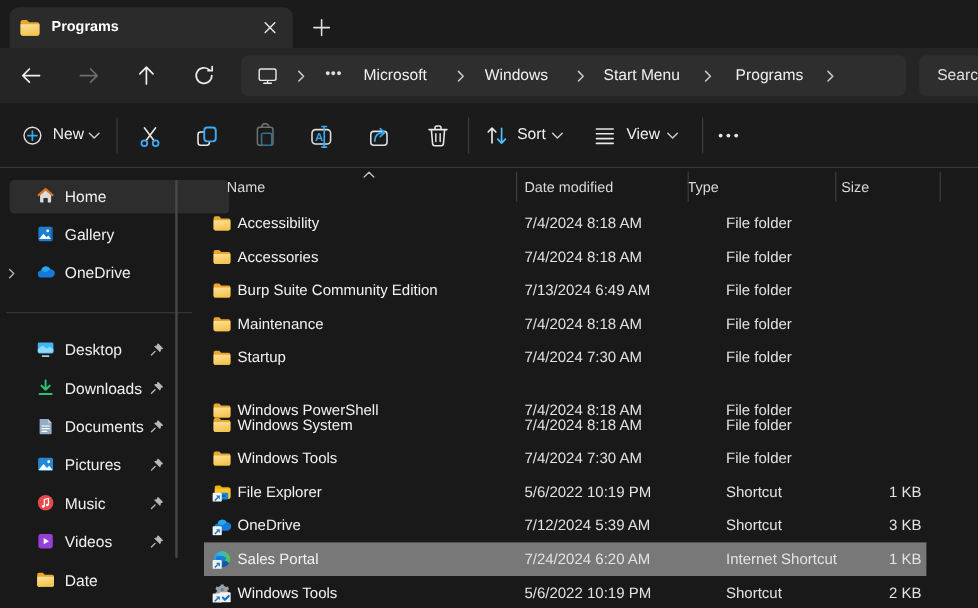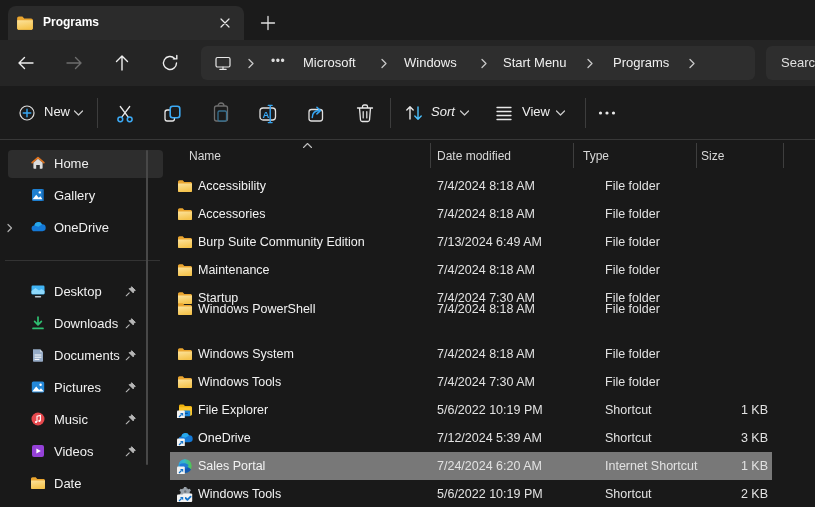--- a/index.html
+++ b/index.html
@@ -14,21 +14,21 @@
 
 .navrow{position:absolute;left:0;top:40px;width:815px;height:46px;background:#252525;}
 .pill{position:absolute;top:6px;height:34px;background:#2e2e2e;border-radius:6px;}
 .crumb{font-size:13px;color:#f0f0f0;}
 
 .toolbar{position:absolute;left:0;top:86px;width:815px;height:54px;background:#1b1b1b;border-bottom:1px solid #383838;}
 .tsep{position:absolute;top:12px;width:1px;height:30px;background:#3d3d3d;}
 .tlabel{font-size:13px;color:#f0f0f0;position:absolute;top:18px;}
 
 .sidebar{position:absolute;left:0;top:140px;width:168px;height:367px;}
-.sitem{position:absolute;left:8px;width:155px;height:28px;border-radius:4px;}
+.sitem{position:absolute;left:8px;width:183px;height:28px;border-radius:4px;}
 .sitem .lbl{position:absolute;left:46px;top:6px;font-size:13px;color:#f0f0f0;}
 .sitem .ic{position:absolute;left:22px;top:5px;width:16px;height:16px;}
 .sitem .pin{position:absolute;left:116px;top:7px;width:13px;height:13px;}
 .ssep{position:absolute;left:5px;width:155px;height:1px;background:#333333;}
 .sbar{position:absolute;left:146px;top:10px;width:2px;height:315px;background:#484848;border-radius:1px;}
 
 .main{position:absolute;left:168px;top:140px;width:647px;height:367px;}
 .hsep{position:absolute;top:3px;width:1px;height:25px;background:#3e3e3e;}
 .htxt{position:absolute;top:9px;font-size:12px;color:#d8d8d8;}
 .row{position:absolute;left:2px;width:602px;height:28px;}
@@ -148,21 +148,21 @@
     <svg class="abs" style="left:354px;top:16px" width="22" height="22" viewBox="0 0 22 22">
         <path d="M3.5 6 h15 M8.5 6 V4.5 a1.5 1.5 0 0 1 1.5-1.5 h2 a1.5 1.5 0 0 1 1.5 1.5 V6 M5.5 6 l1 12 a1.8 1.8 0 0 0 1.8 1.5 h5.4 a1.8 1.8 0 0 0 1.8-1.5 l1-12" stroke="#e8e8e8" stroke-width="1.3" fill="none" stroke-linecap="round" stroke-linejoin="round"></path>
         <path d="M9.2 9.5 v6.5 M12.8 9.5 v6.5" stroke="#e8e8e8" stroke-width="1.2" stroke-linecap="round"></path>
       </svg>
     <div class="tsep" style="left:390px;"></div>
 
     <svg class="abs" style="left:404px;top:17px" width="20" height="20" viewBox="0 0 20 20">
         <path d="M6 16 V4 M2.8 7 L6 3.8 9.2 7" stroke="#e8e8e8" stroke-width="1.4" fill="none" stroke-linecap="round" stroke-linejoin="round"></path>
         <path d="M14 4 v12 M10.8 13 L14 16.2 17.2 13" stroke="#4cc2ff" stroke-width="1.4" fill="none" stroke-linecap="round" stroke-linejoin="round"></path>
       </svg>
-    <span class="tlabel" style="left:431px;font-style:italic;">Sort</span>
+    <span class="tlabel" style="left:431px;">Sort</span>
     <svg class="abs" style="left:459px;top:23px" width="11" height="8" viewBox="0 0 11 8">
         <path d="M1.5 2 l4 4 4-4" stroke="#cccccc" stroke-width="1.2" fill="none" stroke-linecap="round" stroke-linejoin="round"></path>
       </svg>
 
     <svg class="abs" style="left:494px;top:17px" width="20" height="20" viewBox="0 0 20 20">
         <path d="M3 4.5 h14 M3 8.5 h14 M3 12.5 h14 M3 16.5 h14" stroke="#e8e8e8" stroke-width="1.3" stroke-linecap="round"></path>
       </svg>
     <span class="tlabel" style="left:522px;">View</span>
     <svg class="abs" style="left:555px;top:23px" width="11" height="8" viewBox="0 0 11 8">
         <path d="M1.5 2 l4 4 4-4" stroke="#cccccc" stroke-width="1.2" fill="none" stroke-linecap="round" stroke-linejoin="round"></path>
@@ -353,21 +353,21 @@
           <path d="M8.6 12 l1.8 1.8 3.2-3.2" stroke="#1474cc" stroke-width="1.8" fill="none" stroke-linecap="round" stroke-linejoin="round"></path>
         </g>
     </defs>
   </svg>
   <div class="main">
     <div class="htxt" style="left:21px;">Name</div>
     <svg class="abs" style="left:134px;top:2px" width="11" height="7" viewBox="0 0 11 7">
         <path d="M1.5 5.5 L5.5 1.5 l4 4" stroke="#c0c0c0" stroke-width="1.1" fill="none" stroke-linecap="round" stroke-linejoin="round"></path>
       </svg>
     <div class="htxt" style="left:269px;">Date modified</div>
-    <div class="htxt" style="left:415px;">Type</div>
+    <div class="htxt" style="left:405px;">Type</div>
     <div class="htxt" style="left:533px;">Size</div>
     <div class="hsep" style="left:262px;"></div>
     <div class="hsep" style="left:405px;"></div>
     <div class="hsep" style="left:528px;"></div>
     <div class="hsep" style="left:615px;"></div>
 
     <div class="row" style="top:32px;">
         <svg class="ic" viewBox="0 0 16 16">
           <use href="#folder16"></use>
         </svg>
@@ -400,21 +400,21 @@
         <span class="ty">File folder</span>
       </div>
     <div class="row" style="top:144px;">
         <svg class="ic" viewBox="0 0 16 16">
           <use href="#folder16"></use>
         </svg>
         <span class="nm">Startup</span>
         <span class="dt">7/4/2024 7:30 AM</span>
         <span class="ty">File folder</span>
       </div>
-    <div class="row" style="top:155px;">
+    <div class="row" style="top:188px;">
         <svg class="ic" viewBox="0 0 16 16">
           <use href="#folder16"></use>
         </svg>
         <span class="nm">Windows PowerShell</span>
         <span class="dt">7/4/2024 8:18 AM</span>
         <span class="ty">File folder</span>
       </div>
     <div class="row" style="top:200px;">
         <svg class="ic" viewBox="0 0 16 16">
           <use href="#folder16"></use>

